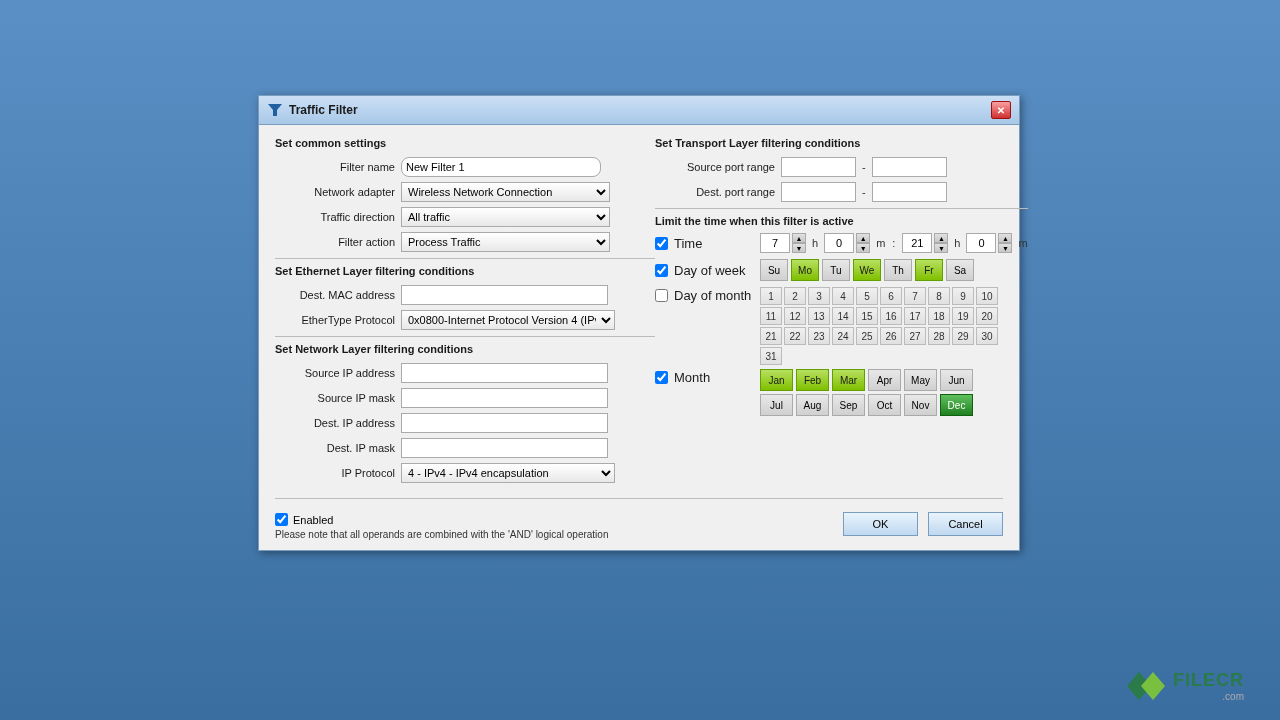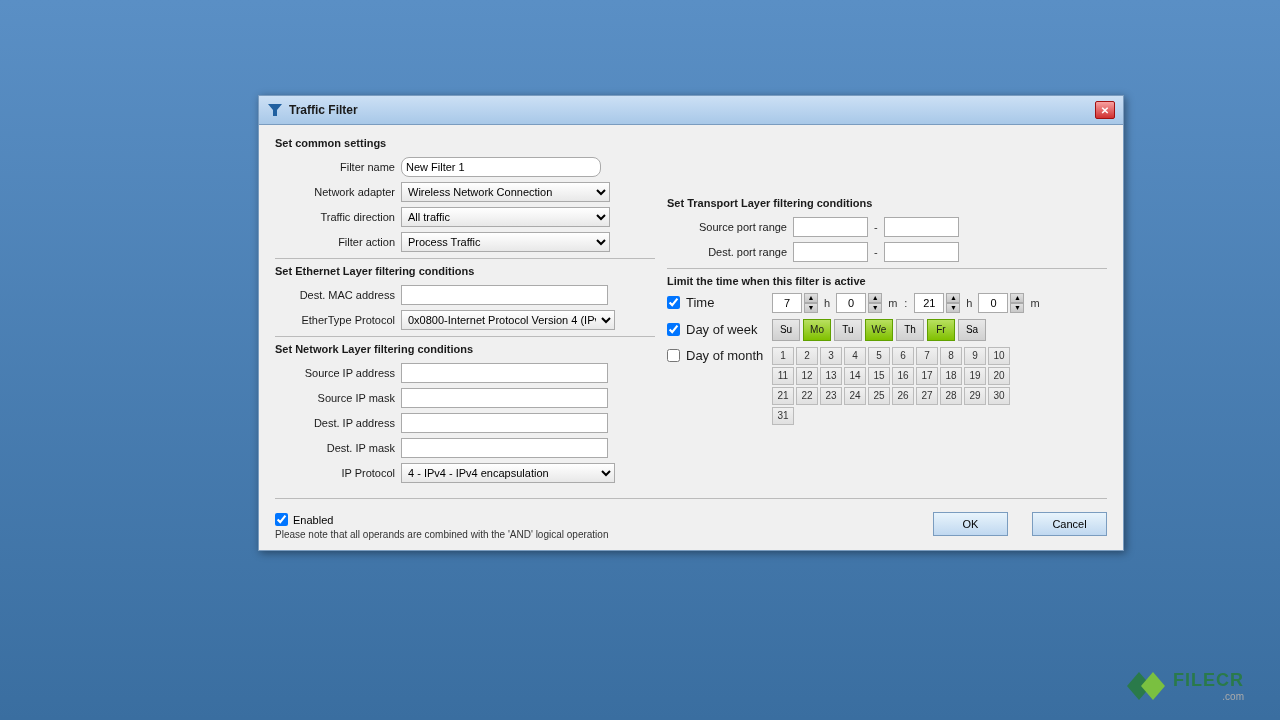--- a/index.html
+++ b/index.html
@@ -17,21 +17,21 @@
     .desktop {
       width: 1280px;
       height: 720px;
       background: linear-gradient(180deg, #5a8fc5 0%, #3a6ea0 100%);
       position: relative;
     }
     .window {
       position: absolute;
       top: 95px;
       left: 258px;
-      width: 866px;
+      width: 762px;
       background: #f0f0f0;
       border: 1px solid #7a9cbf;
       box-shadow: 2px 2px 8px rgba(0,0,0,0.4);
     }
     .titlebar {
       background: linear-gradient(180deg, #cce0f5 0%, #a8c8e8 100%);
       padding: 5px 8px;
       display: flex;
       align-items: center;
       justify-content: space-between;
@@ -59,22 +59,20 @@
       cursor: pointer;
       color: white;
       font-size: 10px;
       font-weight: bold;
     }
     .content {
       padding: 12px 16px 10px 16px;
     }
     .two-col {
       display: flex;
-      gap: 12px;
-      align-items: center;
     }
     .left-panel {
       flex: 0 0 380px;
     }
     .right-panel {
       flex: 1;
     }
     .section-title {
       font-size: 11px;
       font-weight: bold;
@@ -239,21 +237,21 @@
       display: flex;
       flex-direction: column;
       gap: 3px;
     }
     .bottom-note {
       font-size: 10px;
       color: #333;
     }
     .btn-row {
       display: flex;
-      gap: 24px;
+      gap: 10px;
     }
     .btn {
       width: 75px;
       height: 24px;
       border: 1px solid #7a9cbf;
       background: linear-gradient(180deg, #e8f4fc 0%, #c0d8f0 100%);
       font-size: 11px;
       cursor: pointer;
       display: flex;
       align-items: center;
@@ -504,20 +502,42 @@
               <div class="date-btn">25</div>
               <div class="date-btn">26</div>
               <div class="date-btn">27</div>
               <div class="date-btn">28</div>
               <div class="date-btn">29</div>
               <div class="date-btn">30</div>
               <div class="date-btn">31</div>
             </div>
           </div>
 
+          <div class="checkbox-row" style="align-items:flex-start;">
+            <input type="checkbox" checked="" style="margin-top: 2px;">
+            <span class="checkbox-label" style="margin-top:1px;">Month</span>
+            <div class="month-grid">
+              <div class="month-row">
+                <div class="month-btn active-green">Jan</div>
+                <div class="month-btn active-green">Feb</div>
+                <div class="month-btn active-green">Mar</div>
+                <div class="month-btn">Apr</div>
+                <div class="month-btn">May</div>
+                <div class="month-btn">Jun</div>
+              </div>
+              <div class="month-row">
+                <div class="month-btn">Jul</div>
+                <div class="month-btn">Aug</div>
+                <div class="month-btn">Sep</div>
+                <div class="month-btn">Oct</div>
+                <div class="month-btn">Nov</div>
+                <div class="month-btn active-dark-green">Dec</div>
+              </div>
+            </div>
+          </div>
         </div>
       </div>
 
       <div class="bottom-row">
         <div class="bottom-left">
           <div class="enabled-row">
             <input type="checkbox" checked="" style="">
             <span>Enabled</span>
           </div>
           <span class="bottom-note">Please note that all operands are combined with the 'AND' logical operation</span>

